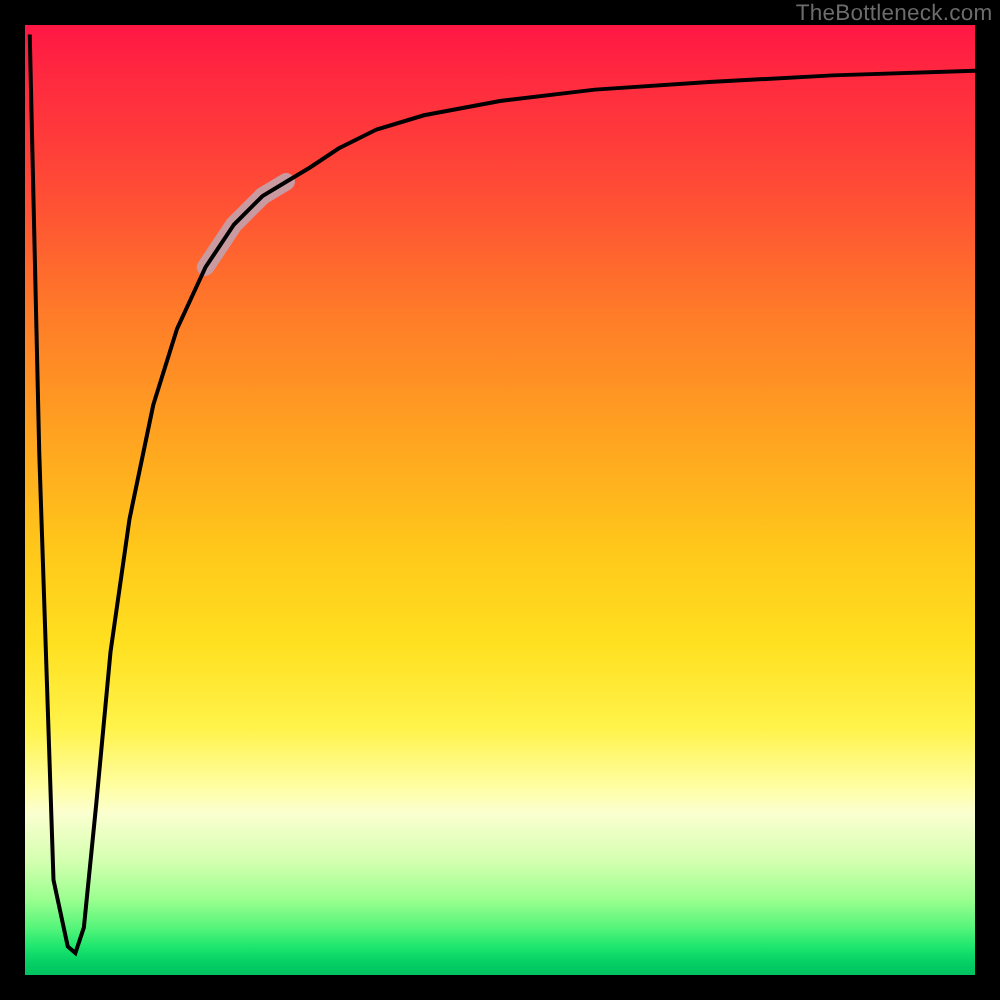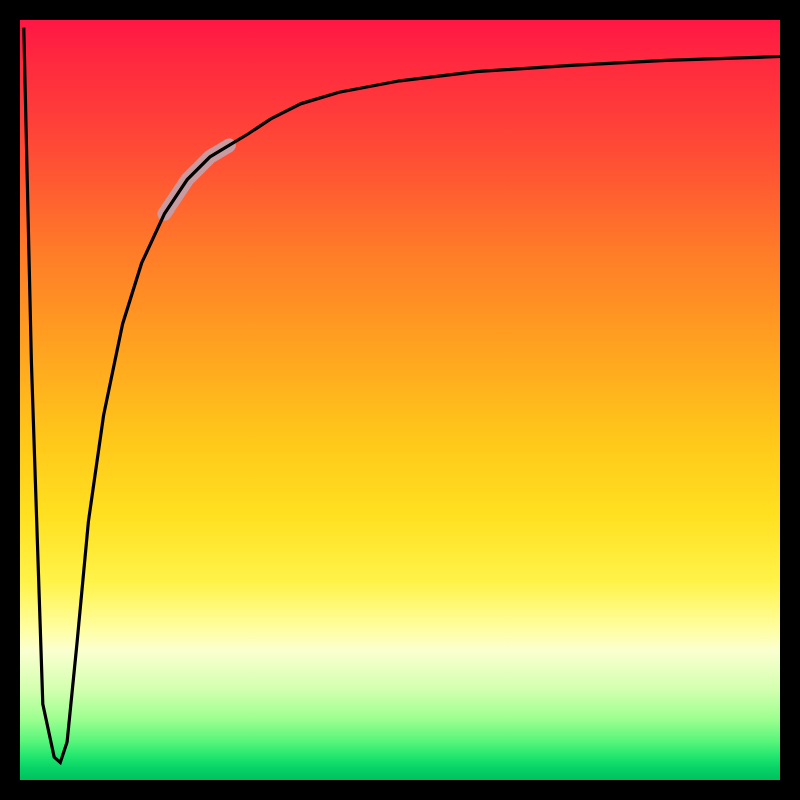--- a/index.html
+++ b/index.html
@@ -61,13 +61,14 @@
 </head>
 <body>
 
 <div class="frame">
   <div class="plot-area">
     <svg class="curve" viewBox="0 0 760 760" preserveAspectRatio="none">
       <polyline id="hl-line" fill="none" stroke-linecap="round" stroke-width="14" points="144.4,193.8 167.2,159.6 190.0,136.8 209.0,125.4" stroke="#c99aa0"></polyline>
       <polyline id="main-line" fill="none" stroke-width="3.2" points="3.8,7.6 11.4,342.0 22.8,684.0 34.2,737.2 40.3,742.5 47.1,722.0 57.0,623.2 68.4,501.6 83.6,395.2 102.6,304.0 121.6,243.2 144.4,193.8 167.2,159.6 190.0,136.8 209.0,125.4 228.0,114.0 250.8,98.8 281.2,83.6 319.2,72.2 380.0,60.8 456.0,51.7 547.2,45.6 646.0,40.3 760.0,36.5" stroke="#000000"></polyline>
     </svg>
   </div>
+  <div class="attribution">TheBottleneck.com</div>
 </div>
 
 </body></html>

